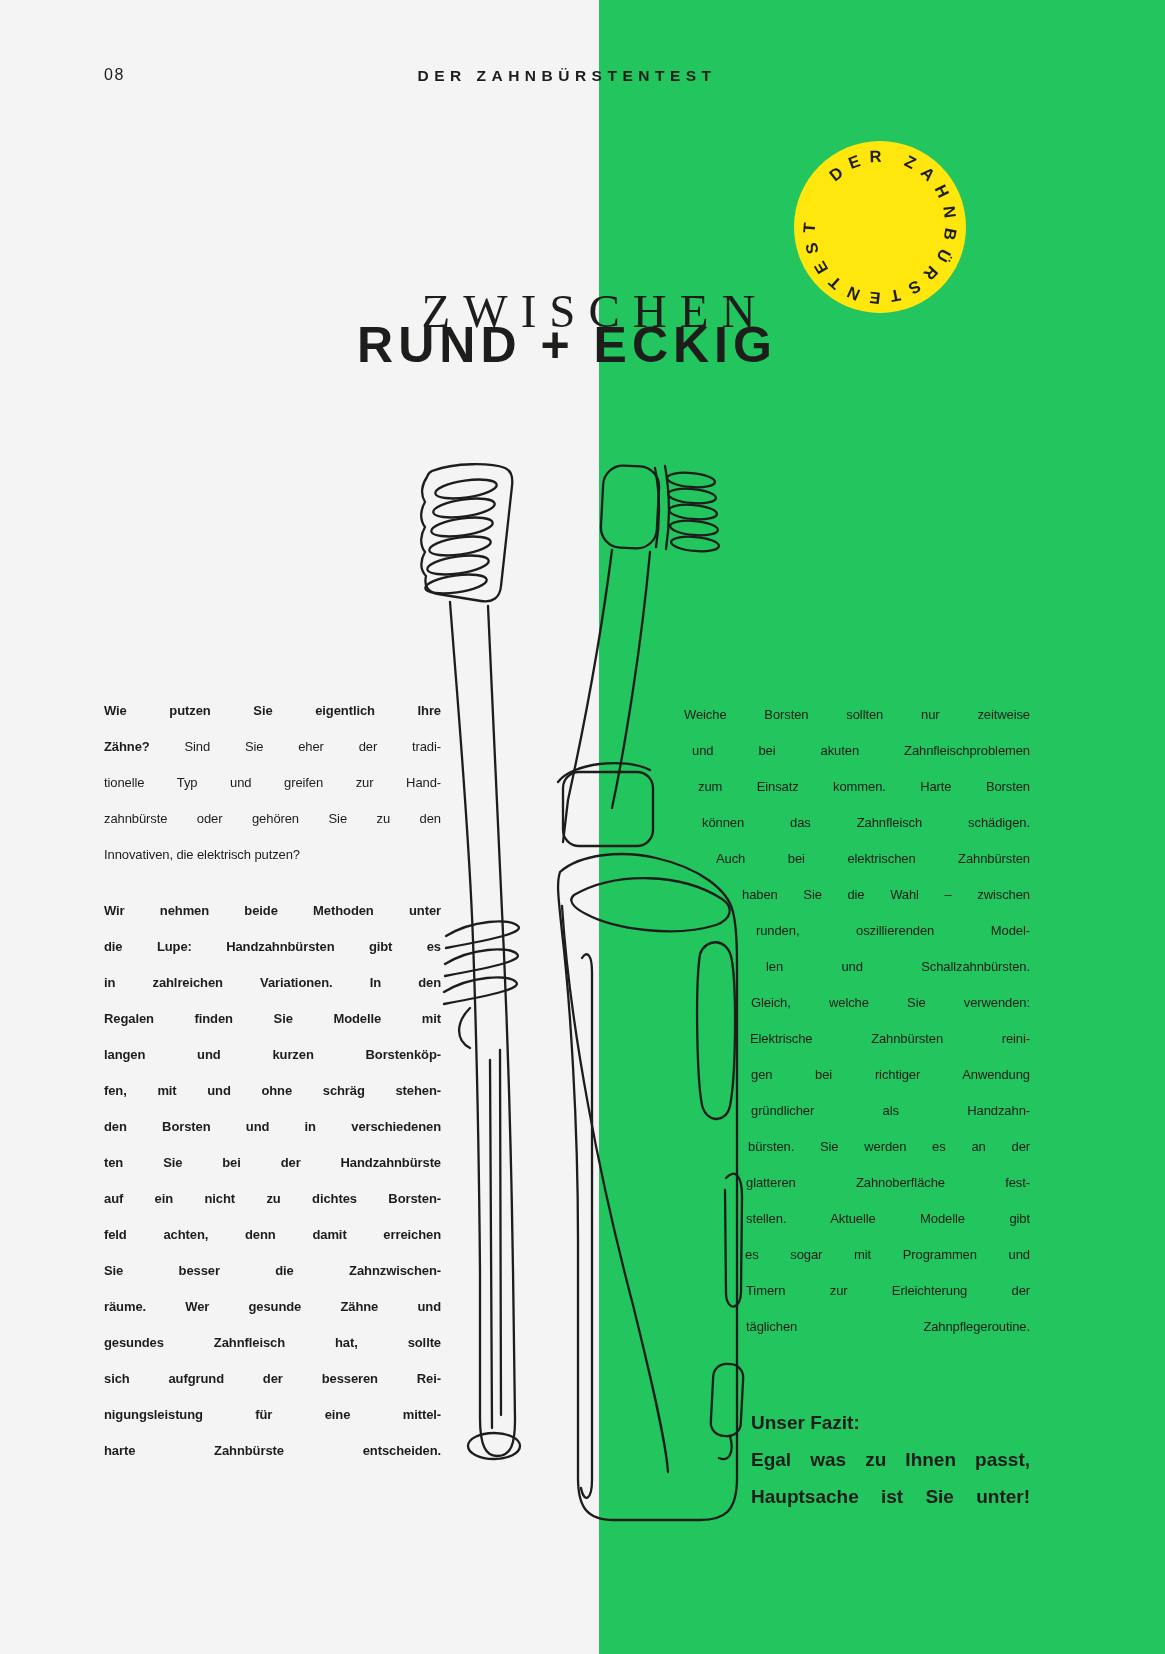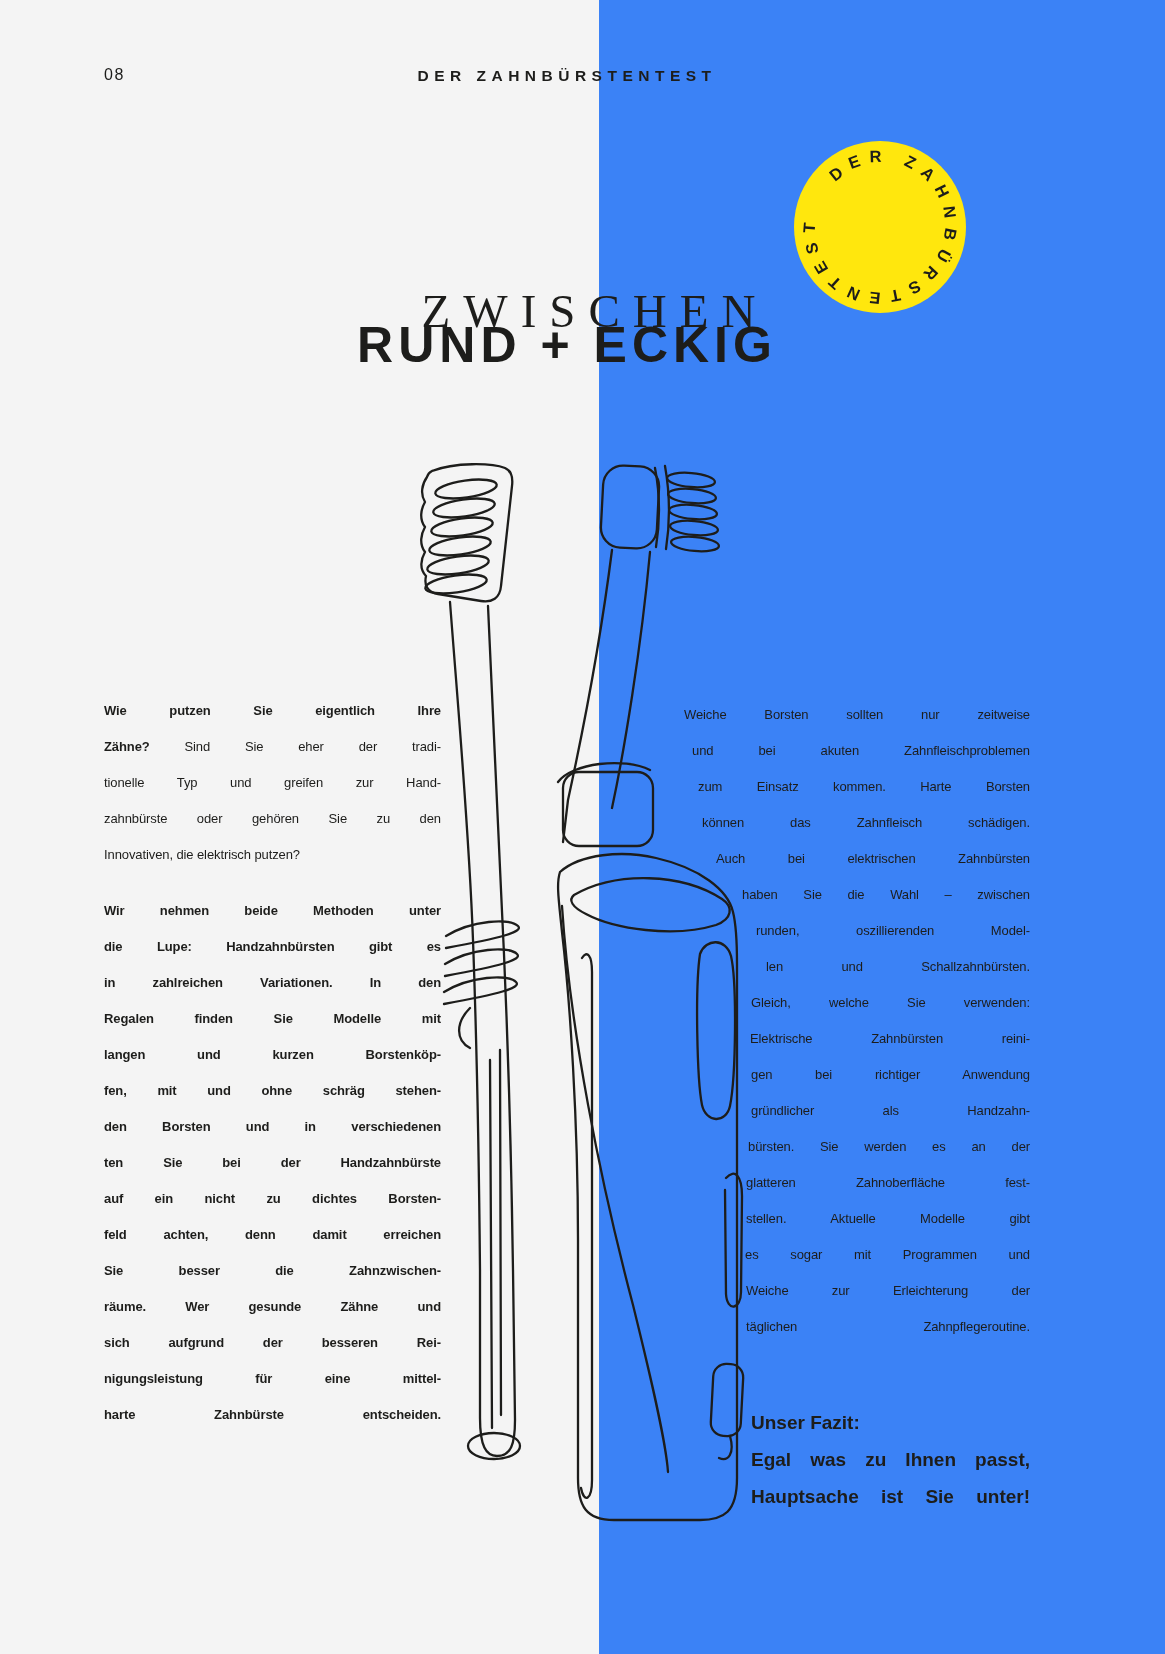--- a/index.html
+++ b/index.html
@@ -1,18 +1,18 @@
 <!DOCTYPE html>
 <html><head>
 <meta charset="utf-8">
 <style>
   html,body{margin:0;padding:0;background:#e8e8e8;}
   .page{
     position:relative;width:1165px;height:1654px;margin:0 auto;
-    background:#3b82f6;color:#1d1d1b;
+    background:#22c55e;color:#1d1d1b;
     font-family:"Liberation Sans",sans-serif;overflow:hidden;
   }
   .gray-panel{position:absolute;left:0;top:0;width:599px;height:1654px;background:#f4f4f4;}
 
   .page-number{
     position:absolute;left:104px;top:66px;
     font-size:16px;letter-spacing:1.5px;font-weight:400;
   }
   .running-title{
     position:absolute;left:567px;top:67px;transform:translateX(-50%);
@@ -143,20 +143,21 @@
       <div class="tline">in zahlreichen Variationen. In den</div>
       <div class="tline">Regalen finden Sie Modelle mit</div>
       <div class="tline">langen und kurzen Borstenköp-</div>
       <div class="tline">fen, mit und ohne schräg stehen-</div>
       <div class="tline">den Borsten und in verschiedenen</div>
       <div class="tline">ten Sie bei der Handzahnbürste</div>
       <div class="tline">auf ein nicht zu dichtes Borsten-</div>
       <div class="tline">feld achten, denn damit erreichen</div>
       <div class="tline">Sie besser die Zahnzwischen-</div>
       <div class="tline">räume. Wer gesunde Zähne und</div>
+      <div class="tline">gesundes Zahnfleisch hat, sollte</div>
       <div class="tline">sich aufgrund der besseren Rei-</div>
       <div class="tline">nigungsleistung für eine mittel-</div>
       <div class="tline">harte Zahnbürste entscheiden.</div>
     </div>
   </div>
 
   <div class="col col-right">
     <div class="tline" style="padding-left:28px">Weiche Borsten sollten nur zeitweise</div>
     <div class="tline" style="padding-left:36px">und bei akuten Zahnfleischproblemen</div>
     <div class="tline" style="padding-left:42px">zum Einsatz kommen. Harte Borsten</div>
@@ -166,21 +167,21 @@
     <div class="tline" style="padding-left:100px">runden, oszillierenden Model-</div>
     <div class="tline" style="padding-left:110px">len und Schallzahnbürsten.</div>
     <div class="tline" style="padding-left:95px">Gleich, welche Sie verwenden:</div>
     <div class="tline" style="padding-left:94px">Elektrische Zahnbürsten reini-</div>
     <div class="tline" style="padding-left:95px">gen bei richtiger Anwendung</div>
     <div class="tline" style="padding-left:95px">gründlicher als Handzahn-</div>
     <div class="tline" style="padding-left:92px">bürsten. Sie werden es an der</div>
     <div class="tline" style="padding-left:90px">glatteren Zahnoberfläche fest-</div>
     <div class="tline" style="padding-left:90px">stellen. Aktuelle Modelle gibt</div>
     <div class="tline" style="padding-left:89px">es sogar mit Programmen und</div>
-    <div class="tline" style="padding-left:90px">Weiche zur Erleichterung der</div>
+    <div class="tline" style="padding-left:90px">Timern zur Erleichterung der</div>
     <div class="tline" style="padding-left:90px">täglichen Zahnpflegeroutine.</div>
   </div>
 
   <div class="fazit">
     <div class="tline left-last" style="padding-left:95px">Unser Fazit:</div>
     <div class="tline" style="padding-left:95px">Egal was zu Ihnen passt,</div>
     <div class="tline" style="padding-left:95px">Hauptsache ist Sie unter!</div>
   </div>
 
 </div>

